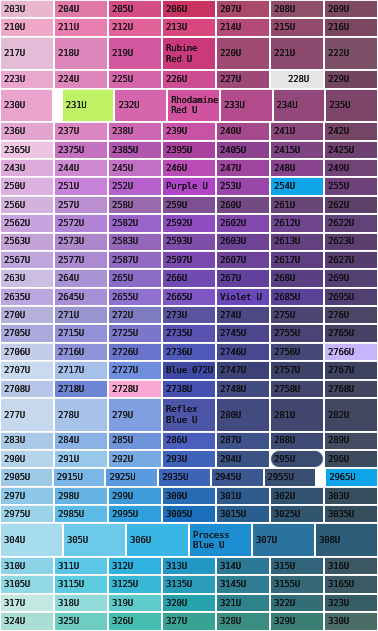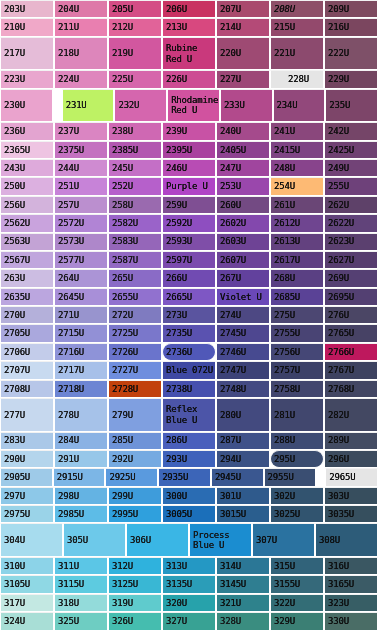--- a/index.html
+++ b/index.html
@@ -68,21 +68,21 @@
       </div>
       <div class="swatch dark" style="background-color: rgb(212, 77, 133);">
         <span class="swatch-label">205U</span>
       </div>
       <div class="swatch dark" style="background-color: rgb(201, 51, 98);">
         <span class="swatch-label">206U</span>
       </div>
       <div class="swatch dark" style="background-color: rgb(169, 74, 109);">
         <span class="swatch-label">207U</span>
       </div>
-      <div class="swatch dark" style="background-color: rgb(142, 79, 104); font-style: italic;">
+      <div class="swatch dark" style="background-color: rgb(142, 79, 104);">
         <span class="swatch-label">208U</span>
       </div>
       <div class="swatch dark" style="background-color: rgb(126, 74, 95);">
         <span class="swatch-label">209U</span>
       </div>
     </div>
     <div class="swatch-row normal">
       <div class="swatch" style="background-color: rgb(240, 168, 200);">
         <span class="swatch-label">210U</span>
       </div>
@@ -254,21 +254,21 @@
       </div>
       <div class="swatch" style="background-color: rgb(182, 96, 203);">
         <span class="swatch-label">252U</span>
       </div>
       <div class="swatch dark" style="background-color: rgb(176, 69, 198);">
         <span class="swatch-label">Purple U</span>
       </div>
       <div class="swatch dark" style="background-color: rgb(154, 71, 172);">
         <span class="swatch-label">253U</span>
       </div>
-      <div class="swatch dark" style="background-color: #fdba74;">
+      <div class="swatch dark" style="background-color: #0ea5e9;">
         <span class="swatch-label">254U</span>
       </div>
       <div class="swatch dark" style="background-color: rgb(110, 65, 122);">
         <span class="swatch-label">255U</span>
       </div>
     </div>
     <div class="swatch-row normal">
       <div class="swatch" style="background-color: rgb(211, 179, 220);">
         <span class="swatch-label">256U</span>
       </div>
@@ -455,30 +455,30 @@
     <div class="swatch-row normal">
       <div class="swatch" style="background-color: rgb(195, 204, 234);">
         <span class="swatch-label">2706U</span>
       </div>
       <div class="swatch" style="background-color: rgb(142, 147, 216);">
         <span class="swatch-label">2716U</span>
       </div>
       <div class="swatch" style="background-color: rgb(106, 116, 204);">
         <span class="swatch-label">2726U</span>
       </div>
-      <div class="swatch dark" style="background-color: rgb(80, 88, 184); border-radius: 9px;">
+      <div class="swatch dark" style="background-color: rgb(80, 88, 184);">
         <span class="swatch-label">2736U</span>
       </div>
       <div class="swatch dark" style="background-color: rgb(71, 74, 144);">
         <span class="swatch-label">2746U</span>
       </div>
       <div class="swatch dark" style="background-color: rgb(69, 71, 118);">
         <span class="swatch-label">2756U</span>
       </div>
-      <div class="swatch dark" style="background-color: #be185d;">
+      <div class="swatch dark" style="background-color: #c4b5fd;">
         <span class="swatch-label">2766U</span>
       </div>
     </div>
     <div class="swatch-row normal">
       <div class="swatch" style="background-color: rgb(200, 218, 240);">
         <span class="swatch-label">2707U</span>
       </div>
       <div class="swatch" style="background-color: rgb(167, 192, 233);">
         <span class="swatch-label">2717U</span>
       </div>
@@ -498,21 +498,21 @@
         <span class="swatch-label">2767U</span>
       </div>
     </div>
     <div class="swatch-row normal">
       <div class="swatch" style="background-color: rgb(183, 198, 232);">
         <span class="swatch-label">2708U</span>
       </div>
       <div class="swatch" style="background-color: rgb(109, 133, 211);">
         <span class="swatch-label">2718U</span>
       </div>
-      <div class="swatch dark" style="background-color: #c2410c;">
+      <div class="swatch dark" style="background-color: #f9a8d4;">
         <span class="swatch-label">2728U</span>
       </div>
       <div class="swatch dark" style="background-color: rgb(70, 80, 174);">
         <span class="swatch-label">2738U</span>
       </div>
       <div class="swatch dark" style="background-color: rgb(67, 74, 130);">
         <span class="swatch-label">2748U</span>
       </div>
       <div class="swatch dark" style="background-color: rgb(66, 70, 110);">
         <span class="swatch-label">2758U</span>
@@ -603,21 +603,21 @@
       </div>
       <div class="swatch dark" style="background-color: rgb(60, 101, 184);">
         <span class="swatch-label">2935U</span>
       </div>
       <div class="swatch dark" style="background-color: rgb(58, 87, 144);">
         <span class="swatch-label">2945U</span>
       </div>
       <div class="swatch dark" style="background-color: rgb(58, 78, 114);">
         <span class="swatch-label">2955U</span>
       </div>
-      <div class="swatch dark" style="background-color: #e5e5e5; margin-left: 9px;">
+      <div class="swatch dark" style="background-color: #0ea5e9; margin-left: 9px;">
         <span class="swatch-label">2965U</span>
       </div>
     </div>
     <div class="swatch-row normal">
       <div class="swatch" style="background-color: rgb(141, 200, 232);">
         <span class="swatch-label">297U</span>
       </div>
       <div class="swatch" style="background-color: rgb(100, 179, 227);">
         <span class="swatch-label">298U</span>
       </div>

